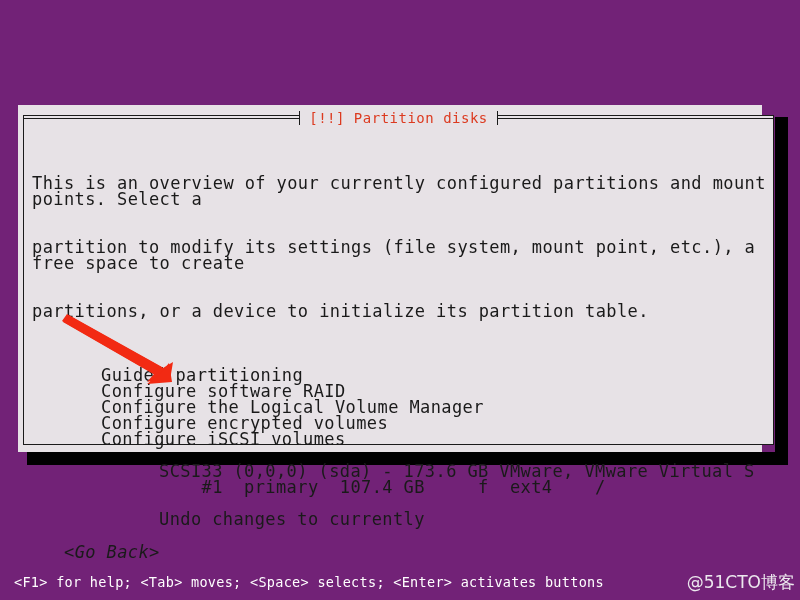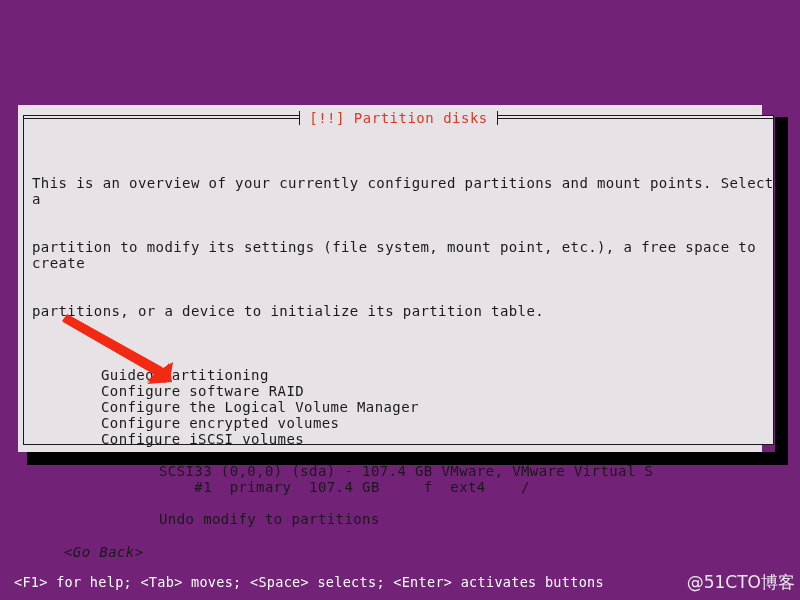--- a/index.html
+++ b/index.html
@@ -92,21 +92,21 @@
   
   #dialog-body {
     position: absolute;
     left: 5px;
     top: 10px;
     width: 751px;
     height: 330px;
     box-sizing: border-box;
     padding: 28px 0 0 0;
     color: #1a1a1a;
-    font-size: 14px;
+    font-size: 17px;
     line-height: 16px;
     letter-spacing: 0.4px;
   }
   .intro {
     padding-left: 9px;
     white-space: pre-wrap;
     margin: 0;
   }
   .intro-line { display: block; }
 
@@ -222,28 +222,28 @@
         <div class="menu-item">Guided partitioning</div>
         <div class="menu-item">Configure software RAID</div>
         <div class="menu-item">Configure the Logical Volume Manager</div>
         <div class="menu-item">Configure encrypted volumes</div>
         <div class="menu-item">Configure iSCSI volumes</div>
       </div>
 
       <div class="spacer-md"></div>
 
       <div class="disk-block">
-        <div class="disk-line">SCSI33 (0,0,0) (sda) - 107.4 GB VMware, VMware Virtual S</div>
+        <div class="disk-line">SCSI33 (0,0,0) (sda) - 173.6 GB VMware, VMware Virtual S</div>
         <div class="disk-line">    #1  primary  107.4 GB     f  ext4    /</div>
       </div>
 
       <div class="spacer-md"></div>
 
       <div class="action-block">
-        <div class="action-item">Undo modify to partitions</div>
+        <div class="action-item">Undo changes to currently</div>
       </div>
 
       <div class="spacer-md"></div>
 
       <div class="button-block">
         <div class="dlg-button">&lt;Go Back&gt;</div>
       </div>
 
     </div>
   </div>

